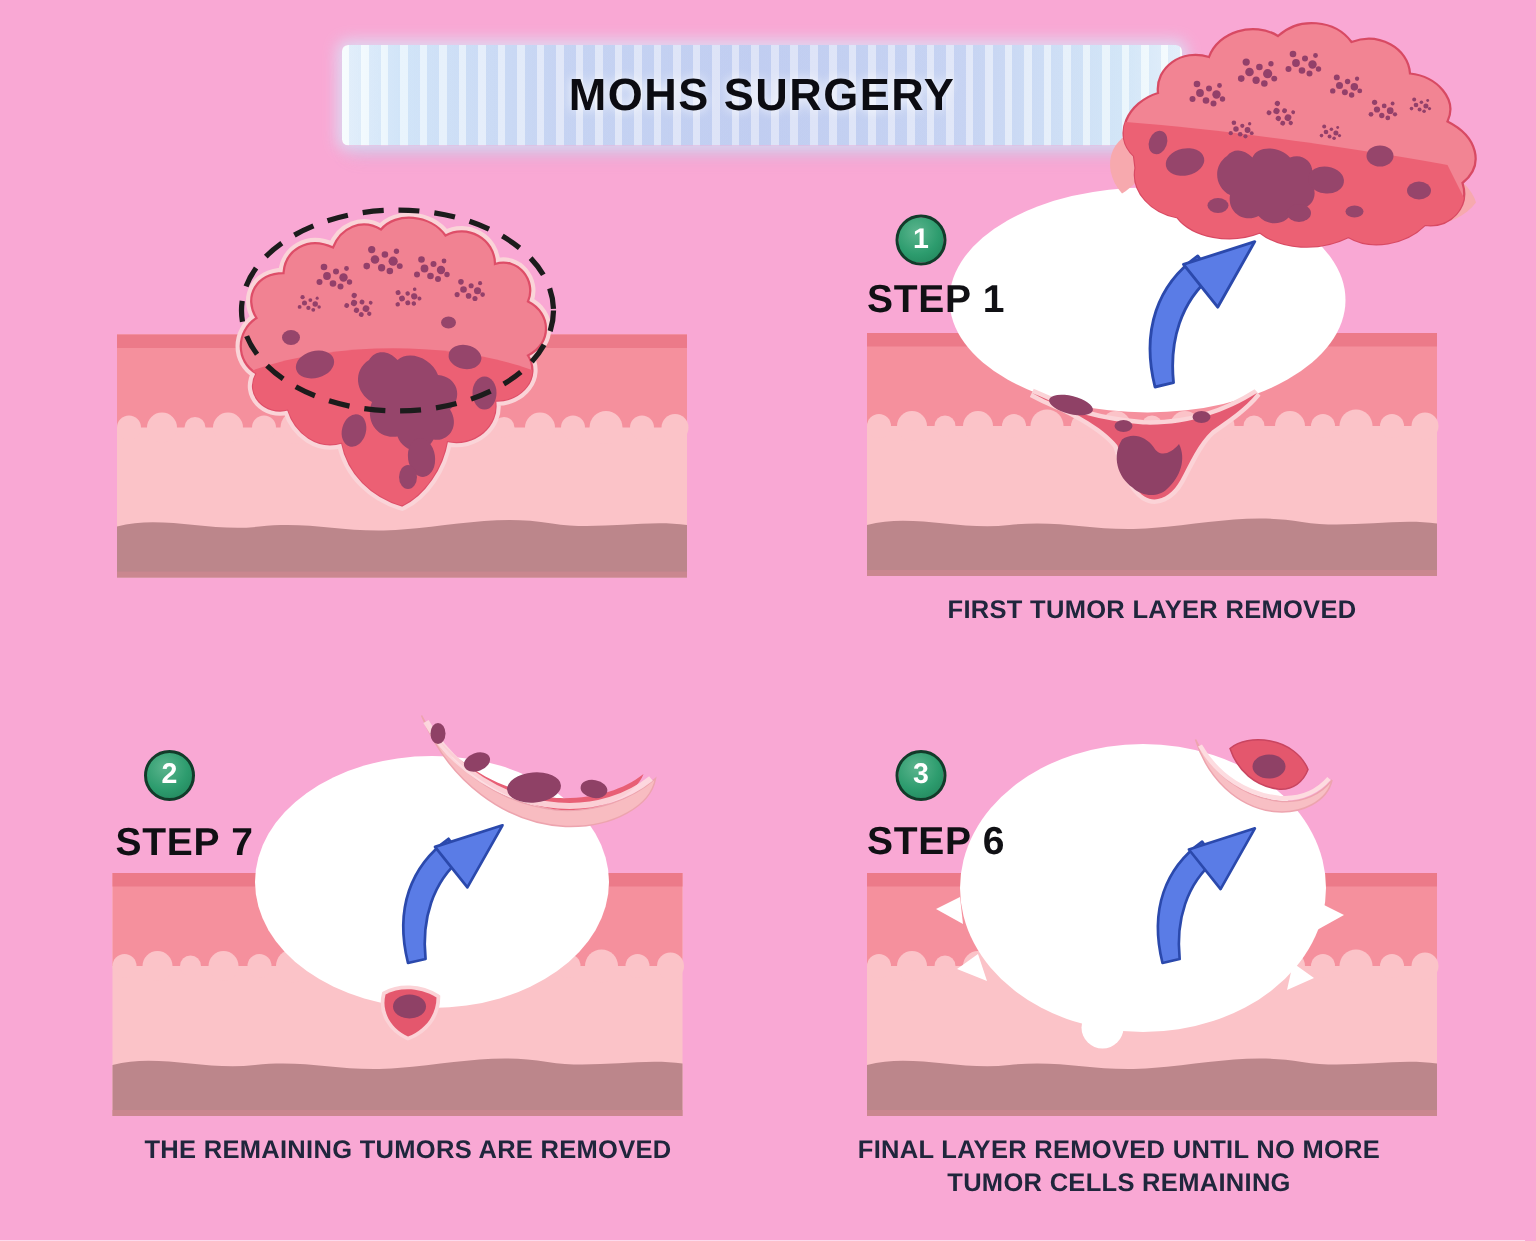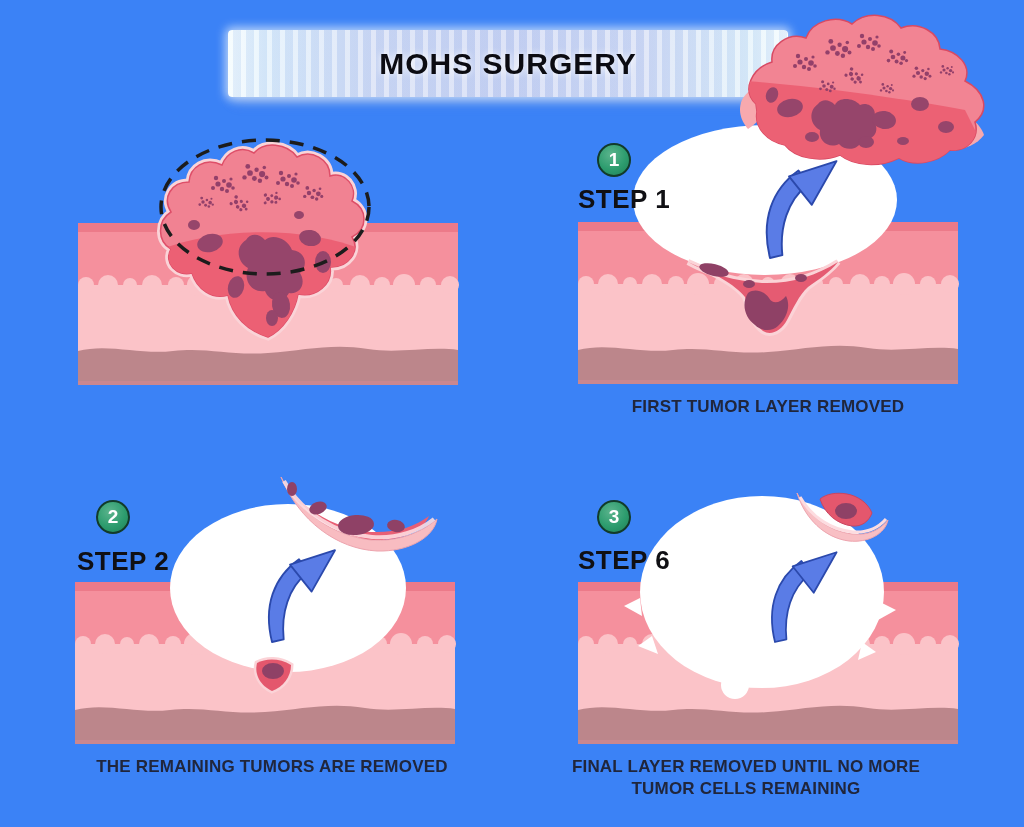--- a/index.html
+++ b/index.html
@@ -1,17 +1,17 @@
 <!DOCTYPE html>
 <html><head>
 <meta charset="utf-8">
 <style>
   html,body{margin:0;padding:0;background:#ffffff;}
   .canvas{
-    position:relative;width:1024px;height:827px;background:#3b82f6;overflow:hidden;
+    position:relative;width:1024px;height:827px;background:#f9a8d4;overflow:hidden;
     font-family:"Liberation Sans",sans-serif;
   }
   .banner{
     position:absolute;left:228px;top:30px;width:560px;height:67px;border-radius:4px;
     background:
       repeating-linear-gradient(90deg, rgba(255,255,255,0.38) 0 5px, rgba(160,185,235,0.18) 5px 13px),
       linear-gradient(90deg,#f2fbfe 0%,#dceefb 7%,#ced9f4 26%,#c8d2f2 50%,#cfd9f4 74%,#def0fa 93%,#f2fbfe 100%);
     box-shadow:0 0 10px 3px rgba(215,230,250,0.8), 0 10px 12px -6px rgba(170,185,225,0.45);
     display:flex;align-items:center;justify-content:center;
   }
@@ -218,21 +218,21 @@
   </svg>
 
   <div class="step-circle" style="left:597px;top:143px;">
     <span>1</span>
   </div>
   <div class="step-label" style="left:578px;top:184px;">STEP 1</div>
 
   <div class="step-circle" style="left:96px;top:500px;">
     <span>2</span>
   </div>
-  <div class="step-label" style="left:77px;top:546px;">STEP 2</div>
+  <div class="step-label" style="left:77px;top:546px;">STEP 7</div>
 
   <div class="step-circle" style="left:597px;top:500px;">
     <span>3</span>
   </div>
   <div class="step-label" style="left:578px;top:545px;">STEP 6</div>
 
   <div class="caption cap2">THE REMAINING TUMORS ARE REMOVED</div>
   <div class="caption cap1">FIRST TUMOR LAYER REMOVED</div>
   <div class="caption cap3">FINAL LAYER REMOVED UNTIL NO MORE TUMOR CELLS REMAINING</div>
 

